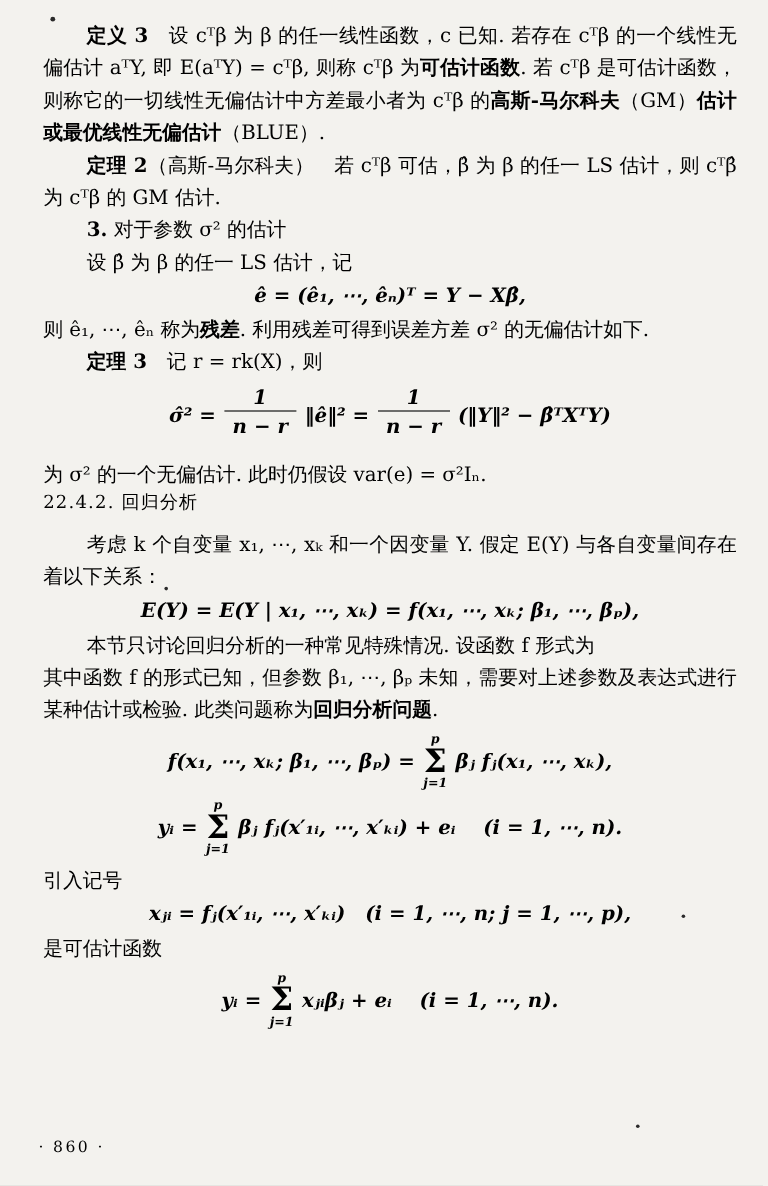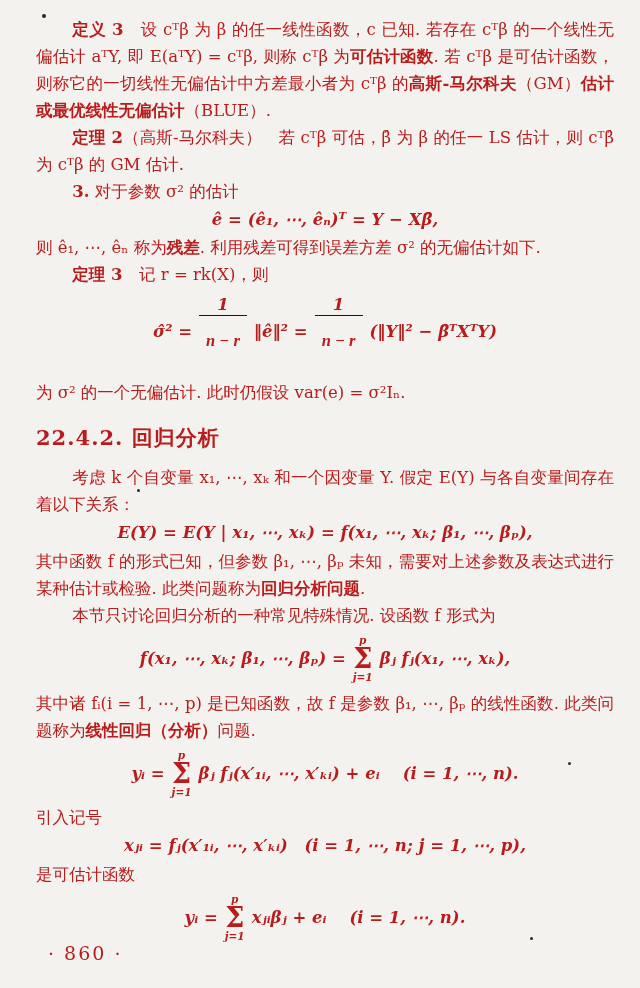--- a/index.html
+++ b/index.html
@@ -1,21 +1,21 @@
 <!DOCTYPE html>
 <html><head>
 <meta charset="utf-8">
 <style>
   html,body { margin:0; padding:0; background:#dddcd8; }
   .page {
     position:relative;
     width:640px; height:988px;
     margin:0 auto;
     background:#f3f2ee;
-    color:#b91c1c;
+    color:#000000;
     font-family:"DejaVu Serif","Liberation Serif",serif;
     padding:16px 26px 0 36px;
     box-sizing:border-box;
     overflow:hidden;
   }
   p.para {
     margin:0;
     font-size:16.5px;
     line-height:27px;
     text-align:justify;
@@ -36,44 +36,44 @@
     align-items:center;
     gap:7px;
     vertical-align:middle;
   }
   .frac {
     display:inline-flex;
     flex-direction:column;
     align-items:center;
   }
   .frac .num { line-height:1.15; padding:0 7px; }
-  .frac .den { line-height:1.15; padding:16px 7px; border-top:1.6px solid #161616;font-family:Liberation Serif, serif; }
+  .frac .den { line-height:1.15; padding:4px 7px; border-top:1.6px solid #161616; }
 
   .sum {
     display:inline-flex;
     flex-direction:column;
     align-items:center;
     line-height:1;
   }
   .sum .lim { font-size:10.5px; line-height:1.1; font-style:italic; }
   .sum .sigma { font-size:27px; line-height:0.95; font-style:normal; }
 
   .cond { margin-left:16px; }
 
   h1.section {
-    font-size:21px;
-    font-weight:bold;
-    margin:18px 0 12px 0;
+    font-size:15px;
+    font-weight:normal;
+    margin:0 0 12px 0;
     letter-spacing:1px;
   }
 
   .footer {
     position:absolute;
-    left:48px; bottom:24px;
-    font-size:19px;
+    left:32px; bottom:24px;
+    font-size:13px;
     letter-spacing:2px;
   }
 
   .speck { position:absolute; background:#2a2a2a; border-radius:50%; }
   .speck.s1 { left:42px; top:14px; width:4px; height:4px; }
   .speck.s2 { left:137px; top:489px; width:3px; height:3px; }
   .speck.s3 { left:568px; top:762px; width:3px; height:3px; }
   .speck.s4 { left:530px; top:937px; width:3px; height:3px; }
 </style>
 </head>
@@ -85,20 +85,21 @@
   <span class="speck s2"></span>
   <span class="speck s3"></span>
   <span class="speck s4"></span>
 
   <p class="para indent"><span class="bold">定义 3</span><span>　设 cᵀβ 为 β 的任一线性函数，c 已知. 若存在 cᵀβ 的一个线性无偏估计 aᵀY, 即 E(aᵀY) = cᵀβ, 则称 cᵀβ 为</span><span class="bold">可估计函数</span><span>. 若 cᵀβ 是可估计函数，则称它的一切线性无偏估计中方差最小者为 cᵀβ 的</span><span class="bold">高斯-马尔科夫</span><span>（GM）</span><span class="bold">估计或最优线性无偏估计</span><span>（BLUE）.</span></p>
 
   <p class="para indent"><span class="bold">定理 2</span><span>（高斯-马尔科夫）　若 cᵀβ 可估，β̂ 为 β 的任一 LS 估计，则 cᵀβ̂ 为 cᵀβ 的 GM 估计.</span></p>
 
   <p class="para indent"><span class="bold">3.</span><span> 对于参数 σ² 的估计</span></p>
 
+  <p class="para indent"><span>设 β̂ 为 β 的任一 LS 估计，记</span></p>
 
   <div class="formula">
     <span>ê = (ê₁, ⋯, êₙ)ᵀ = Y − Xβ̂,</span>
   </div>
 
   <p class="para"><span>则 ê₁, ⋯, êₙ 称为</span><span class="bold">残差</span><span>. 利用残差可得到误差方差 σ² 的无偏估计如下.</span></p>
 
   <p class="para indent"><span class="bold">定理 3</span><span>　记 r = rk(X)，则</span></p>
 
   <div class="formula" style="margin:8px 0 10px 0;">
@@ -120,37 +121,36 @@
   <p class="para" style="margin-top:12px;"><span>为 σ² 的一个无偏估计. 此时仍假设 var(e) = σ²Iₙ.</span></p>
 
   <h1 class="section">22.4.2. 回归分析</h1>
 
   <p class="para indent"><span>考虑 k 个自变量 x₁, ⋯, xₖ 和一个因变量 Y. 假定 E(Y) 与各自变量间存在着以下关系：</span></p>
 
   <div class="formula">
     <span>E(Y) = E(Y | x₁, ⋯, xₖ) = f(x₁, ⋯, xₖ; β₁, ⋯, βₚ),</span>
   </div>
 
+  <p class="para indent"><span>本节只讨论回归分析的一种常见特殊情况. 设函数 f 形式为</span></p>
+
   <p class="para"><span>其中函数 f 的形式已知，但参数 β₁, ⋯, βₚ 未知，需要对上述参数及表达式进行某种估计或检验. 此类问题称为</span><span class="bold">回归分析问题</span><span>.</span></p>
-
-  <p class="para indent"><span>本节只讨论回归分析的一种常见特殊情况. 设函数 f 形式为</span></p>
 
   <div class="formula" style="margin:6px 0;">
     <span class="row">
       <span>f(x₁, ⋯, xₖ; β₁, ⋯, βₚ) =</span>
       <span class="sum">
         <span class="lim">p</span>
         <span class="sigma">Σ</span>
         <span class="lim">j=1</span>
       </span>
       <span>βⱼ fⱼ(x₁, ⋯, xₖ),</span>
     </span>
   </div>
 
-  <p class="para"><span>其中诸 fᵢ(i = 1, ⋯, p) 是已知函数，故 f 是参数 β₁, ⋯, βₚ 的线性函数. 此类问题称为</span><span class="bold">线性回归（分析）</span><span>问题.</span></p>
 
 
   <div class="formula" style="margin:6px 0;">
     <span class="row">
       <span>yᵢ =</span>
       <span class="sum">
         <span class="lim">p</span>
         <span class="sigma">Σ</span>
         <span class="lim">j=1</span>
       </span>

